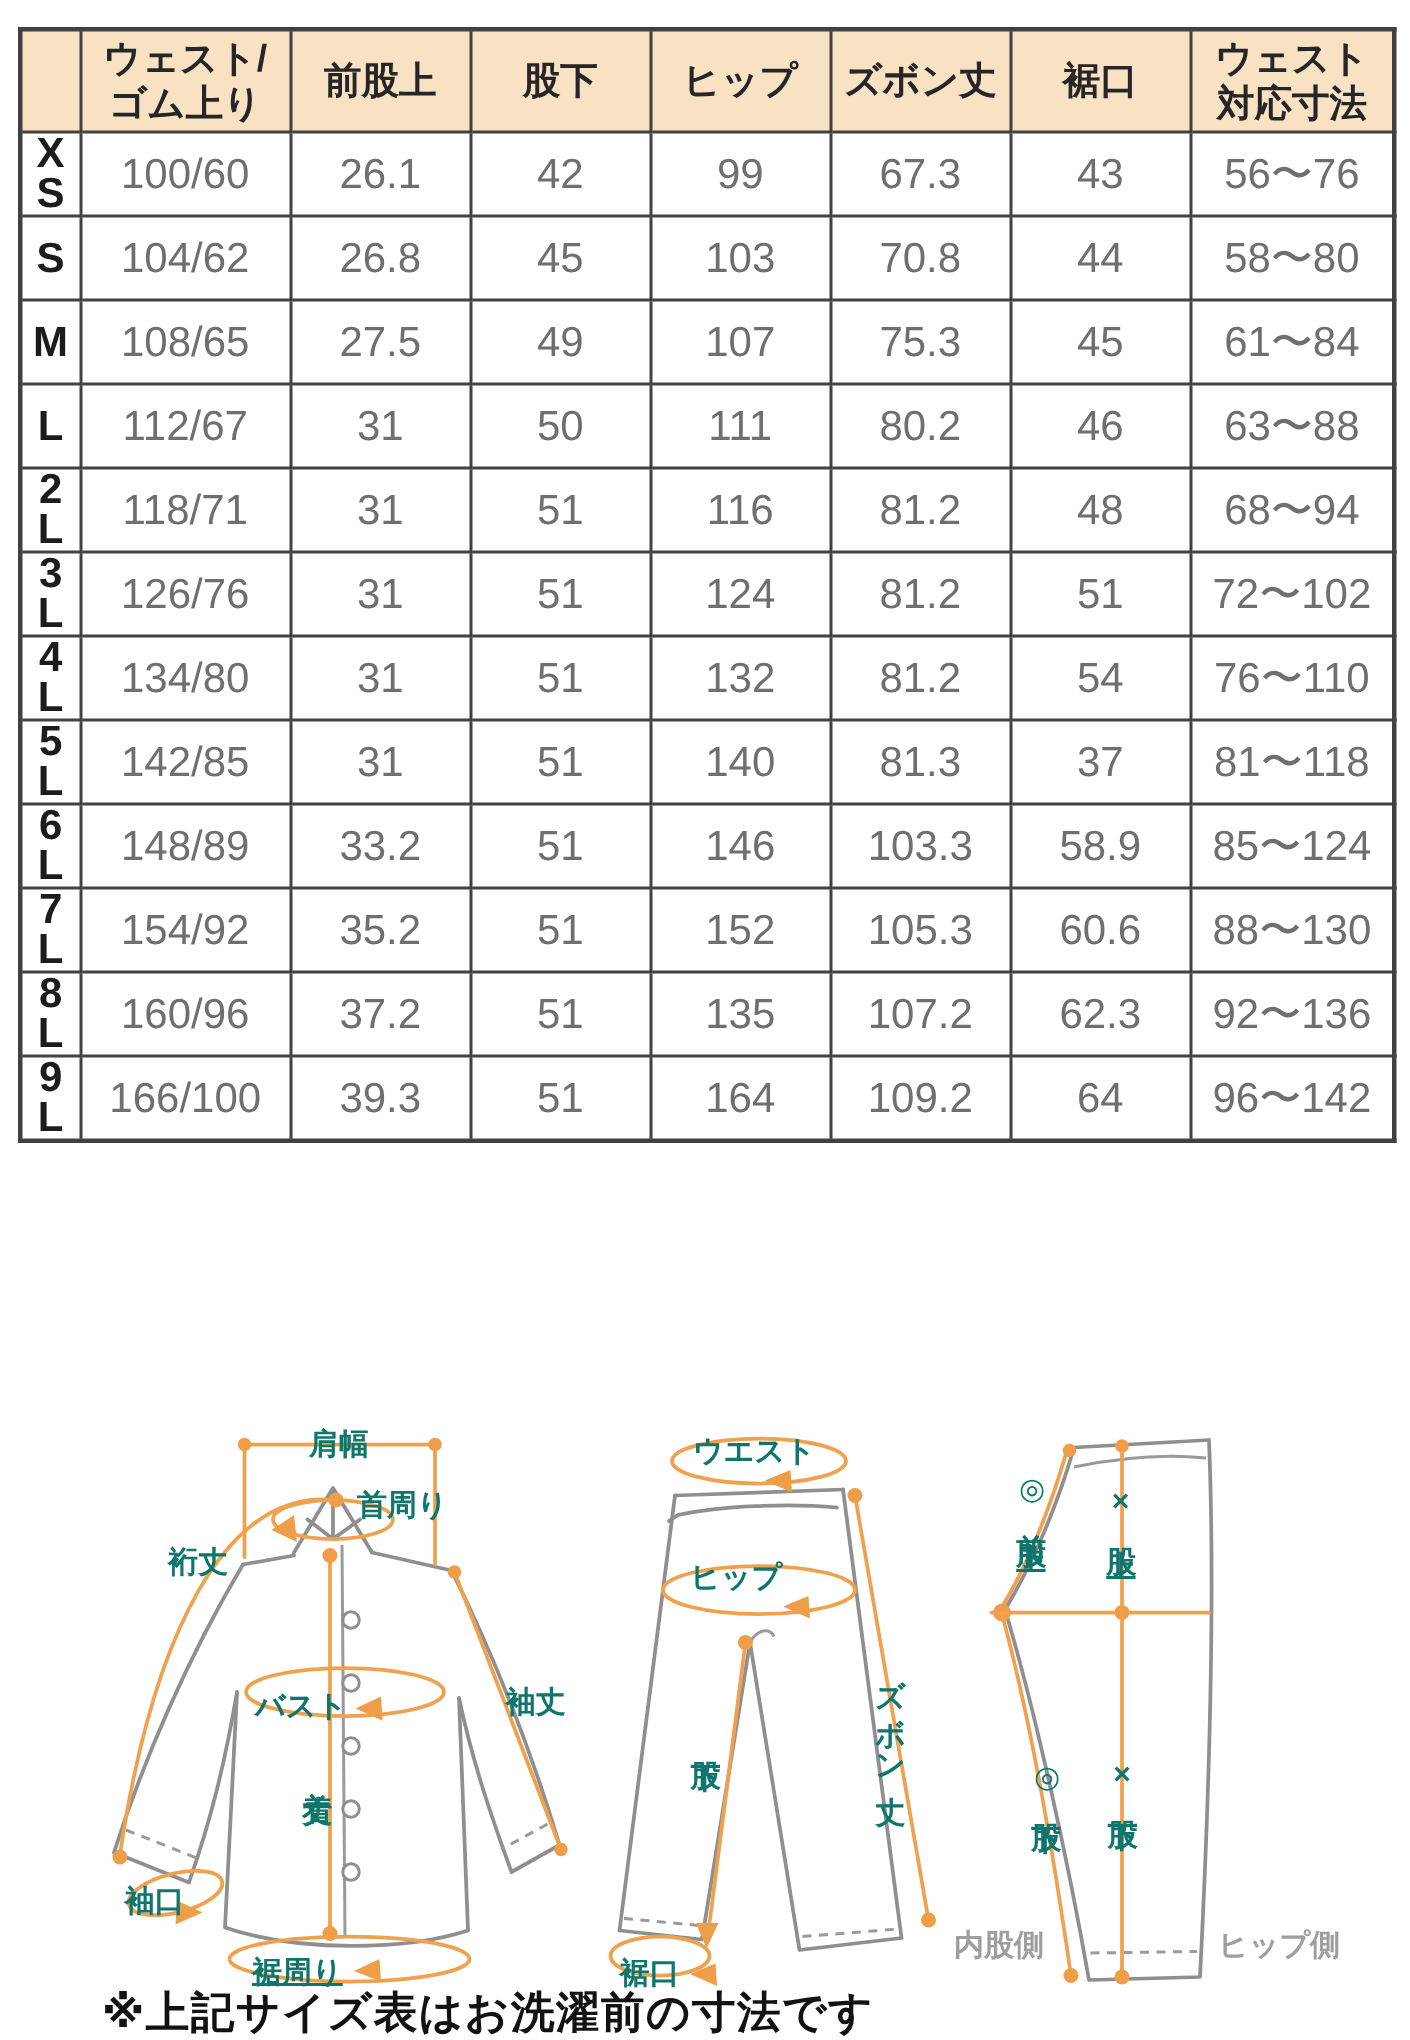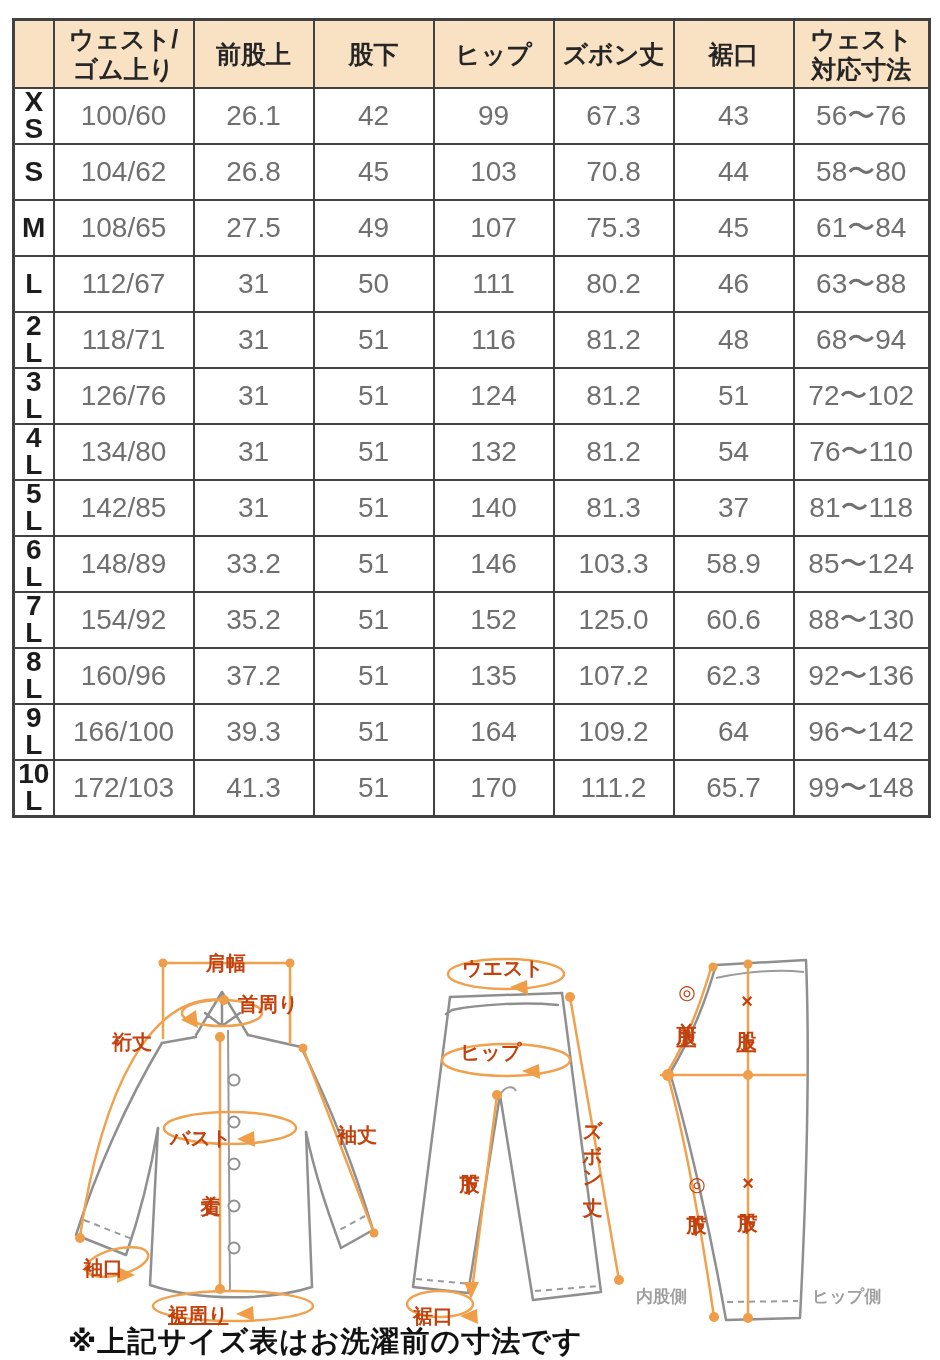--- a/index.html
+++ b/index.html
@@ -11,24 +11,24 @@
               border-collapse:collapse;table-layout:fixed;border:3px solid #414141;}
   .size-table th,.size-table td{border:2px solid #414141;text-align:center;
               vertical-align:middle;padding:0;}
   .size-table thead th{background:#f8e2c3;font-size:25px;font-weight:bold;color:#262626;
               white-space:pre-line;line-height:1.2;height:66px;}
   .size-table tbody th{font-size:28px;font-weight:bold;color:#1c1c1c;
               white-space:pre-line;line-height:0.95;height:54px;background:#fff;}
   .size-table tbody td{font-size:28px;color:#6f6f6f;background:#fff;}
 
   
-  .dlabel{position:absolute;font-size:20px;font-weight:bold;color:#c2410c;
+  .dlabel{position:absolute;font-size:20px;font-weight:bold;color:#0f766e;
           line-height:1.05;white-space:nowrap;}
   .vert{writing-mode:vertical-rl;text-orientation:upright;letter-spacing:3px;}
-  .side-label{font-size:17px;color:#9e9e9e;}
+  .side-label{font-size:20px;color:#9e9e9e;font-family:Liberation Mono, monospace;}
   .footer-note{position:absolute;left:68px;top:1322px;font-size:29px;
           font-weight:bold;color:#121212;letter-spacing:1px;}
 
   svg .outline{stroke:#8f8f8f;stroke-width:2.5;fill:none;stroke-linecap:round;stroke-linejoin:round;}
   svg .outline-thin{stroke:#9a9a9a;stroke-width:2;fill:none;}
   svg .dash{stroke:#9a9a9a;stroke-width:2;fill:none;stroke-dasharray:6 5;}
   svg .meas{stroke:#f0a14e;stroke-width:2.5;fill:none;stroke-linecap:round;}
   svg .dot{fill:#ef9d47;stroke:none;}
   svg .arr{fill:#ef9d47;stroke:none;}
   svg .btn{stroke:#8f8f8f;stroke-width:2;fill:#fff;}
@@ -160,21 +160,21 @@
           <td>58.9</td>
           <td>85〜124</td>
         </tr>
         <tr>
           <th>7
 L</th>
           <td>154/92</td>
           <td>35.2</td>
           <td>51</td>
           <td>152</td>
-          <td>125.0</td>
+          <td>105.3</td>
           <td>60.6</td>
           <td>88〜130</td>
         </tr>
         <tr>
           <th>8
 L</th>
           <td>160/96</td>
           <td>37.2</td>
           <td>51</td>
           <td>135</td>
@@ -185,31 +185,20 @@
         <tr>
           <th>9
 L</th>
           <td>166/100</td>
           <td>39.3</td>
           <td>51</td>
           <td>164</td>
           <td>109.2</td>
           <td>64</td>
           <td>96〜142</td>
-        </tr>
-        <tr>
-          <th>10
-L</th>
-          <td>172/103</td>
-          <td>41.3</td>
-          <td>51</td>
-          <td>170</td>
-          <td>111.2</td>
-          <td>65.7</td>
-          <td>99〜148</td>
         </tr>
       </tbody>
   </table>
 
   <svg style="position:absolute;left:0;top:940px;" width="940" height="420" viewBox="0 0 940 420">
 
     <g>
 
       <path class="outline" d="M196,95 L222,52 L248,95 M205,73 L222,86 L240,73 M222,52 L222,86"></path>
 

